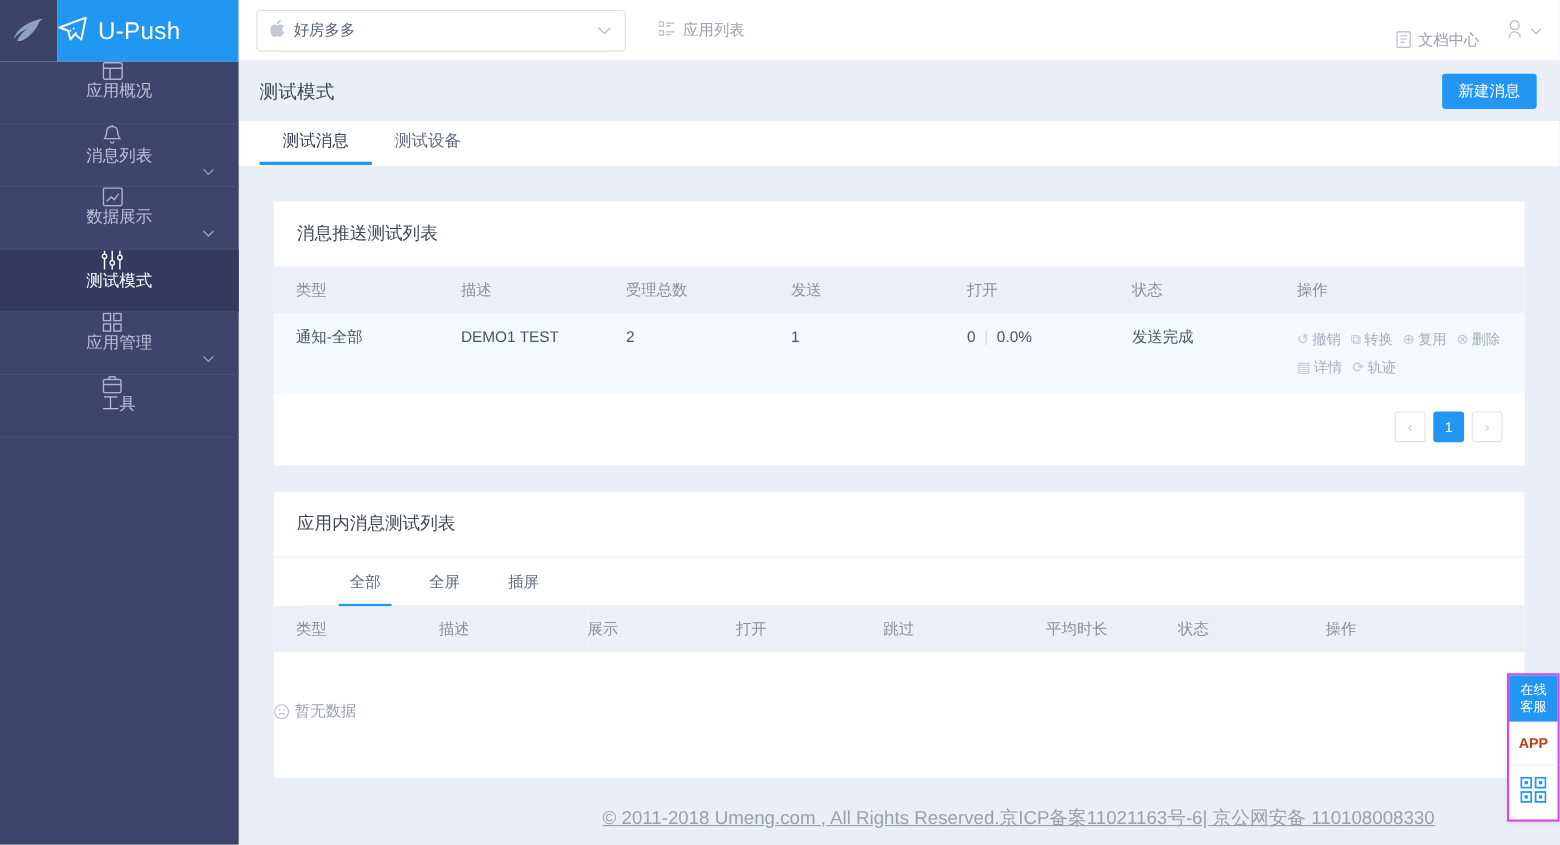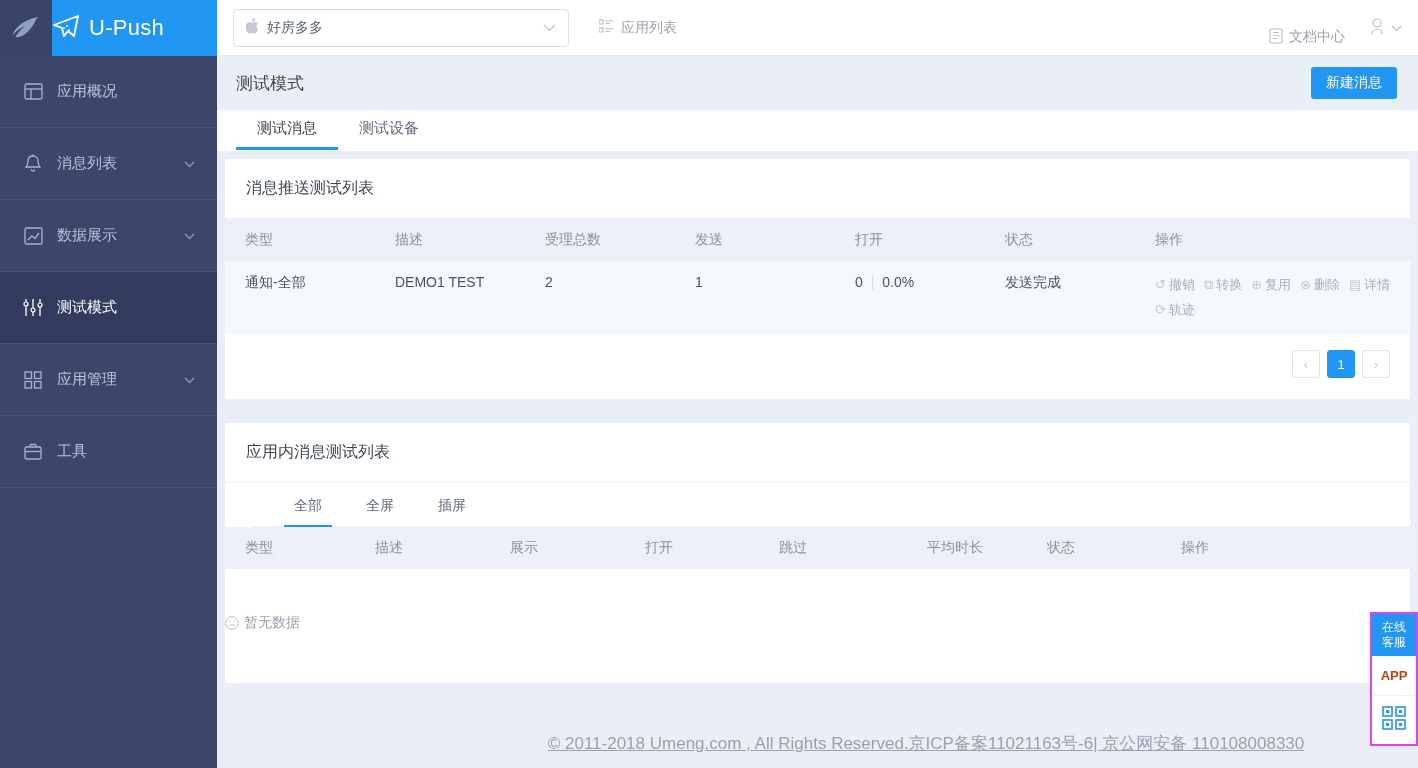--- a/index.html
+++ b/index.html
@@ -43,23 +43,23 @@
   .topbar-right { margin-left: auto; display: flex; align-items: center; gap: 24px; }
   .doc-link { display: flex; align-items: center; gap: 6px; font-size: 14px; color: #9aa0ad; cursor: pointer; margin-top: 19px; }
   .user-menu { display: flex; align-items: center; gap: 6px; color: #b6bbc6; cursor: pointer; font-size: 12px; }
 
   
   .sidebar {
     position: absolute; top: 56px; left: 0; width: 217px; bottom: 0;
     background: #3c466b;
   }
   .nav-item {
-    height: 72px; display: flex; align-items: center; padding: 0 22px;
+    height: 57px; display: flex; align-items: center; padding: 0 22px;
     color: #b9c0d8; font-size: 15px; cursor: pointer;
-    border-bottom: 1px solid #48527a; position: relative;
+    border-bottom: 1px solid #48527a; position: relative; flex-direction: column;
   }
   .nav-item .ico { width: 22px; display: flex; align-items: center; justify-content: center; margin-right: 13px; }
   .nav-item.active { background: #333c5e; color: #fff; }
   .nav-item .caret { margin-left: auto; font-size: 11px; color: #9aa2bf; }
 
   
   .main { position: absolute; top: 56px; left: 217px; right: 0; bottom: 0; overflow: hidden; }
   .page-head {
     height: 54px; background: #eaeef6; display: flex; align-items: center;
     padding: 0 21px 0 19px;
@@ -77,21 +77,21 @@
   .tab {
     font-size: 15px; color: #606a7b; padding: 0 21px 12px 21px; cursor: pointer;
     position: relative;
   }
   .tab.active { color: #3a4252; }
   .tab.active::after {
     content: ''; position: absolute; left: 0; right: 0; bottom: 0;
     height: 3px; background: #2196f3;
   }
 
-  .content { padding: 8px; height: calc(768px - 56px - 54px - 54px); overflow: hidden; }
+  .content { padding: 32px; height: calc(768px - 56px - 54px - 54px); overflow: hidden; }
 
   .card { background: #fff; border-radius: 2px; }
   .card-title {
     font-size: 16px; color: #3e4656; padding: 19px 21px;
     border-bottom: 1px solid #edf0f4;
   }
   table { width: 100%; border-collapse: collapse; table-layout: fixed; }
   thead th {
     background: #eceff6; font-weight: normal; font-size: 14px; color: #8a909e;
     text-align: left; padding: 12px 0 12px 0; height: 38px;

